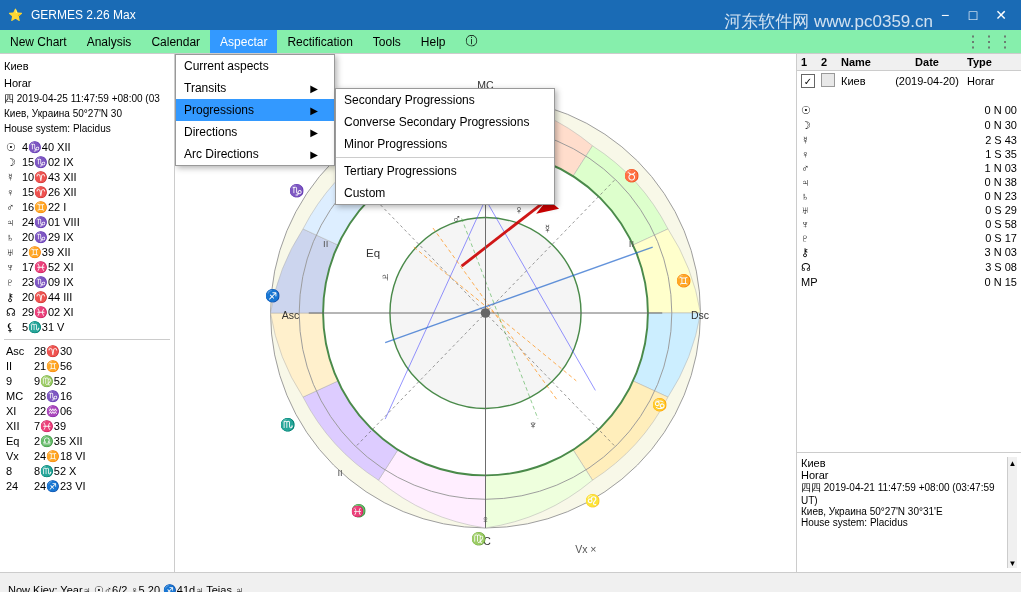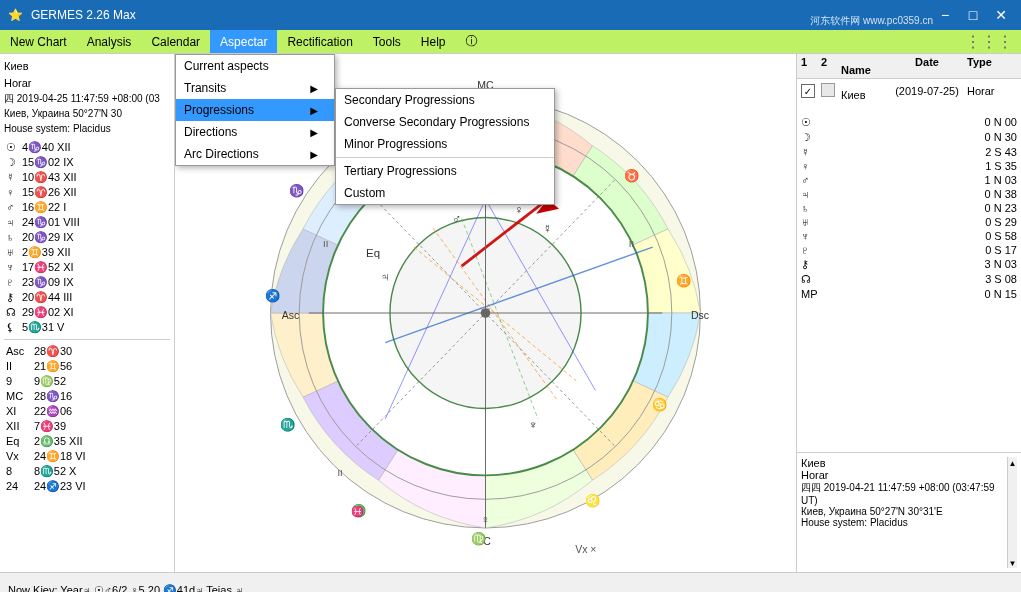--- a/index.html
+++ b/index.html
@@ -22,21 +22,21 @@
       background: transparent;
       border: none;
       color: white;
       cursor: pointer;
       font-size: 14px;
       display: flex; align-items: center; justify-content: center;
     }
 
     
     #menubar {
-      background: #bef264;
+      background: #86efac;
       border-bottom: 1px solid #ccc;
       height: 24px;
       display: flex;
       align-items: stretch;
     }
     .menu-item {
       padding: 0 10px;
       display: flex;
       align-items: center;
       cursor: pointer;
@@ -99,21 +99,21 @@
     }
     .th { font-weight: bold; }
     .table-row-item {
       display: flex;
       align-items: center;
       padding: 2px 4px;
       font-size: 11px;
     }
     .col-1 { width: 20px; }
     .col-2 { width: 20px; }
-    .col-name { flex: 1; margin-top: 8px; }
+    .col-name { flex: 1; }
     .col-date { width: 80px; text-align: center; }
     .col-type { width: 50px; }
 
     .planet-aspects {
       padding: 4px;
       font-size: 11px;
     }
     .aspect-row {
       display: flex;
       justify-content: space-between;
@@ -207,21 +207,21 @@
       background: #f0f0f0;
       border-left: 1px solid #ccc;
     }
   </style>
 </head>
 <body>
 
 <div id="titlebar">
   <span style="margin-right:8px;">⭐</span>
   <span class="title">GERMES 2.26 Max</span>
-  <span style="font-size:10px; opacity:0.8; margin-left:8px;margin-top:12px;">河东软件网 www.pc0359.cn</span>
+  <span style="font-size:17px; opacity:0.8; margin-left:8px;margin-top:12px;">河东软件网 www.pc0359.cn</span>
   <div class="window-controls">
     <button class="win-btn">−</button>
     <button class="win-btn">□</button>
     <button class="win-btn close">✕</button>
   </div>
 </div>
 
 <div id="menubar">
   <div class="menu-item">New Chart</div>
   <div class="menu-item">Analysis</div>
@@ -491,21 +491,21 @@
       </div>
 
       <div class="table-row-item">
         <span class="col-1">
           <span class="checkbox-item checked"></span>
         </span>
         <span class="col-2">
           <span class="color-box" style="background:#e8e8e8; border:1px solid #999;"></span>
         </span>
         <span class="col-name">Киев</span>
-        <span class="col-date">(2019-07-25)</span>
+        <span class="col-date">(2019-04-20)</span>
         <span class="col-type">Horar</span>
       </div>
 
       <div style="margin-top: 8px; padding: 4px;" class="planet-aspects">
         <div class="aspect-row">
             <span>☉</span>
             <span>0 N 00</span>
           </div>
         <div class="aspect-row">
             <span>☽</span>

